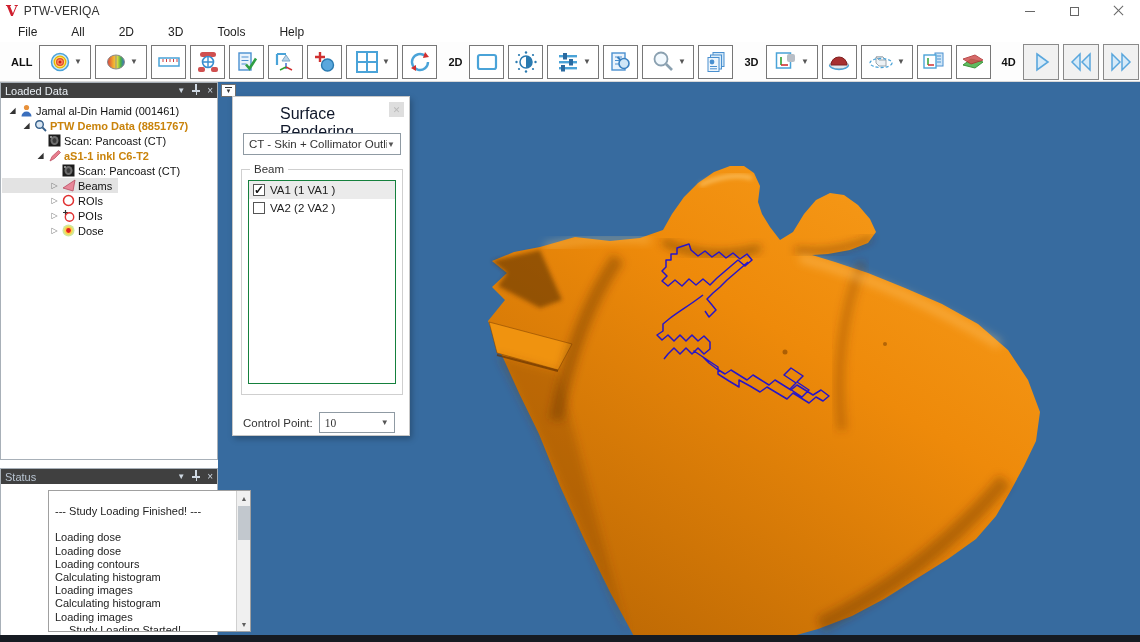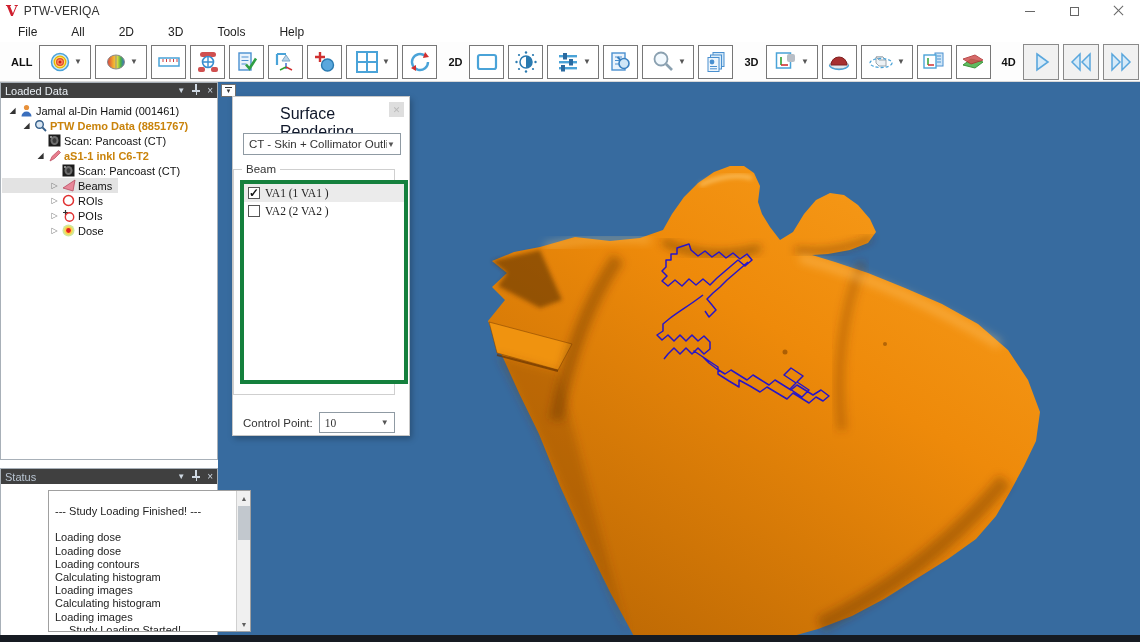--- a/index.html
+++ b/index.html
@@ -81,23 +81,23 @@
   #srpanel{position:absolute;left:232px;top:96px;width:178px;height:340px;background:#fff;
            border:1px solid #c7c7c7;box-shadow:2px 3px 6px rgba(0,0,0,.25);}
   #srtitle{position:absolute;left:10px;top:8px;font-size:16px;color:#0f172a;margin-left:37px;}
   #srclose{position:absolute;right:5px;top:5px;width:15px;height:15px;background:#dedede;
            color:#b9b9b9;font-size:9px;display:flex;align-items:center;justify-content:center;}
   .combo{border:1px solid #8f9aa3;background:#fff;font-size:11.5px;color:#333;display:flex;
          align-items:center;padding:0 5px;}
   .combo .cv{flex:1;white-space:nowrap;overflow:hidden;}
   .combo .caret{font-size:8px;color:#555;}
   #srcombo{position:absolute;left:10px;top:36px;width:158px;height:22px;}
-  #beamgroup{position:absolute;left:0;top:72px;width:162px;height:226px;border:1px solid #cfcfcf;text-align:center;}
+  #beamgroup{position:absolute;left:8px;top:72px;width:162px;height:226px;border:1px solid #cfcfcf;text-align:center;}
   #beamlegend{position:absolute;left:8px;top:-7px;background:#fff;padding:0 4px;font-size:11.5px;color:#333;}
-  #beamlist{position:absolute;left:6px;top:10px;width:168px;height:204px;border:4px solid #15803d;background:#fff;font-family:Liberation Serif, serif;}
+  #beamlist{position:absolute;left:6px;top:10px;width:148px;height:204px;border:1px solid #15803d;background:#fff;}
   .brow{height:18px;display:flex;align-items:center;font-size:11.5px;color:#222;padding-left:4px;}
   .brow.sel{background:#ebebeb;}
   .cb{width:12px;height:12px;border:1px solid #555;background:#fff;margin-right:5px;position:relative;flex:0 0 12px;}
   .cb.checked:after{content:"✓";position:absolute;left:0px;top:-2px;font-size:12px;font-weight:bold;color:#111;}
   #cprow{position:absolute;left:10px;top:304px;width:160px;height:21px;display:flex;align-items:center;margin-top:11px;}
   #cplabel{font-size:11.5px;color:#333;margin-right:6px;}
   #cpcombo{width:76px;height:21px;font-family:Liberation Serif, serif;}
   
   .ic{display:block;}
 </style>

